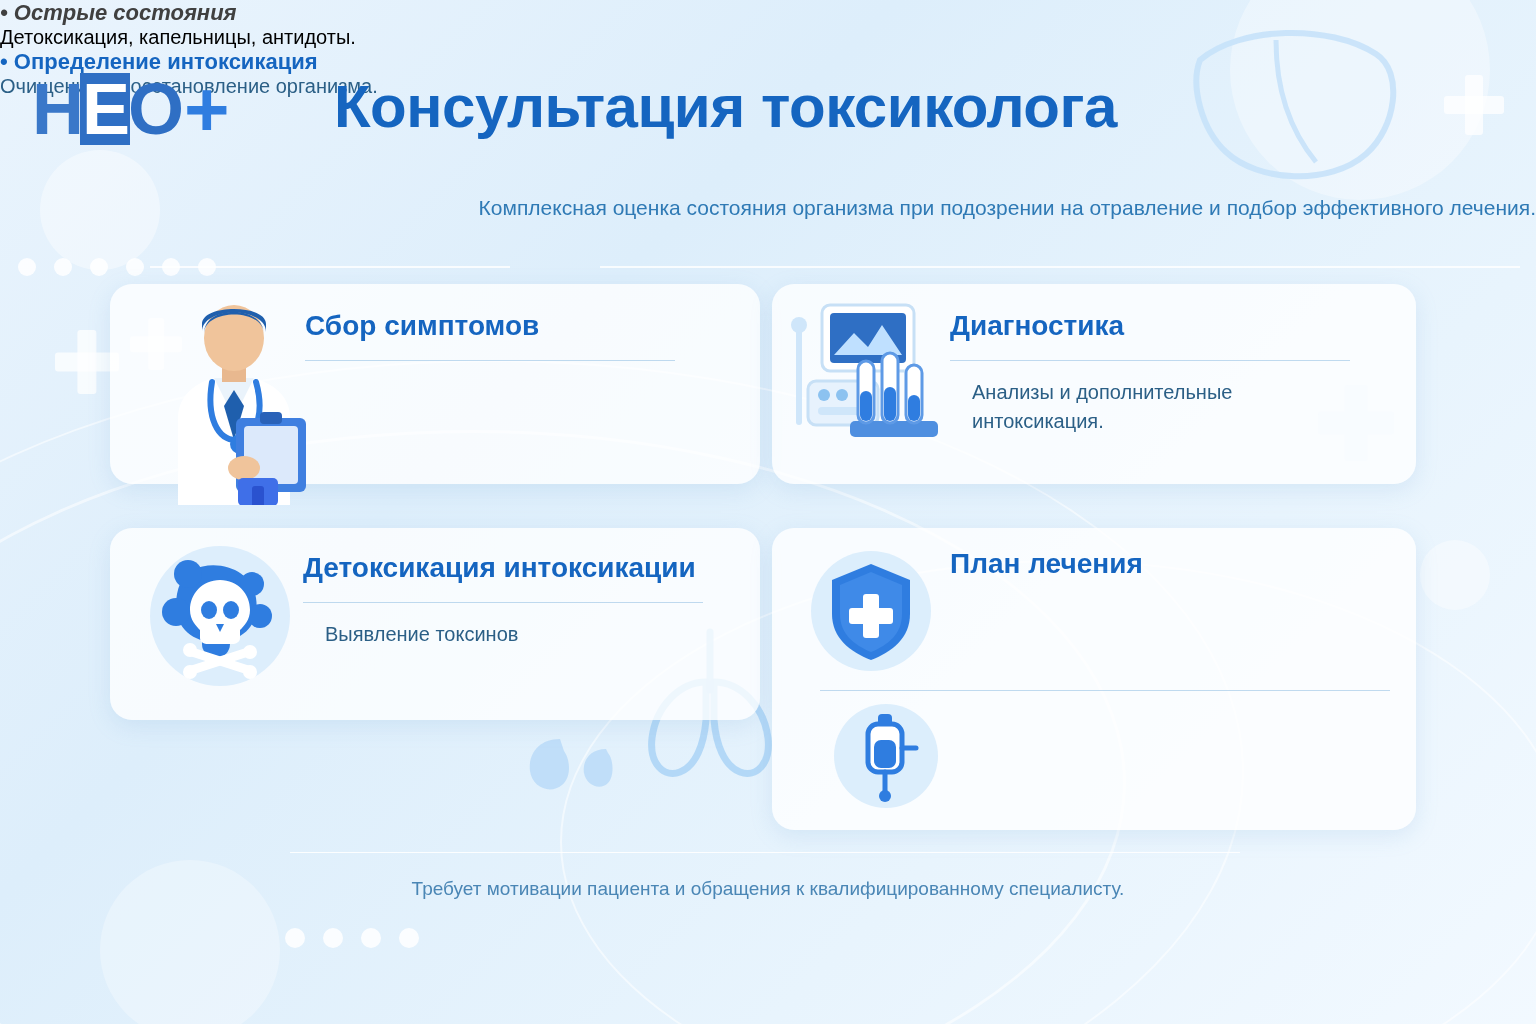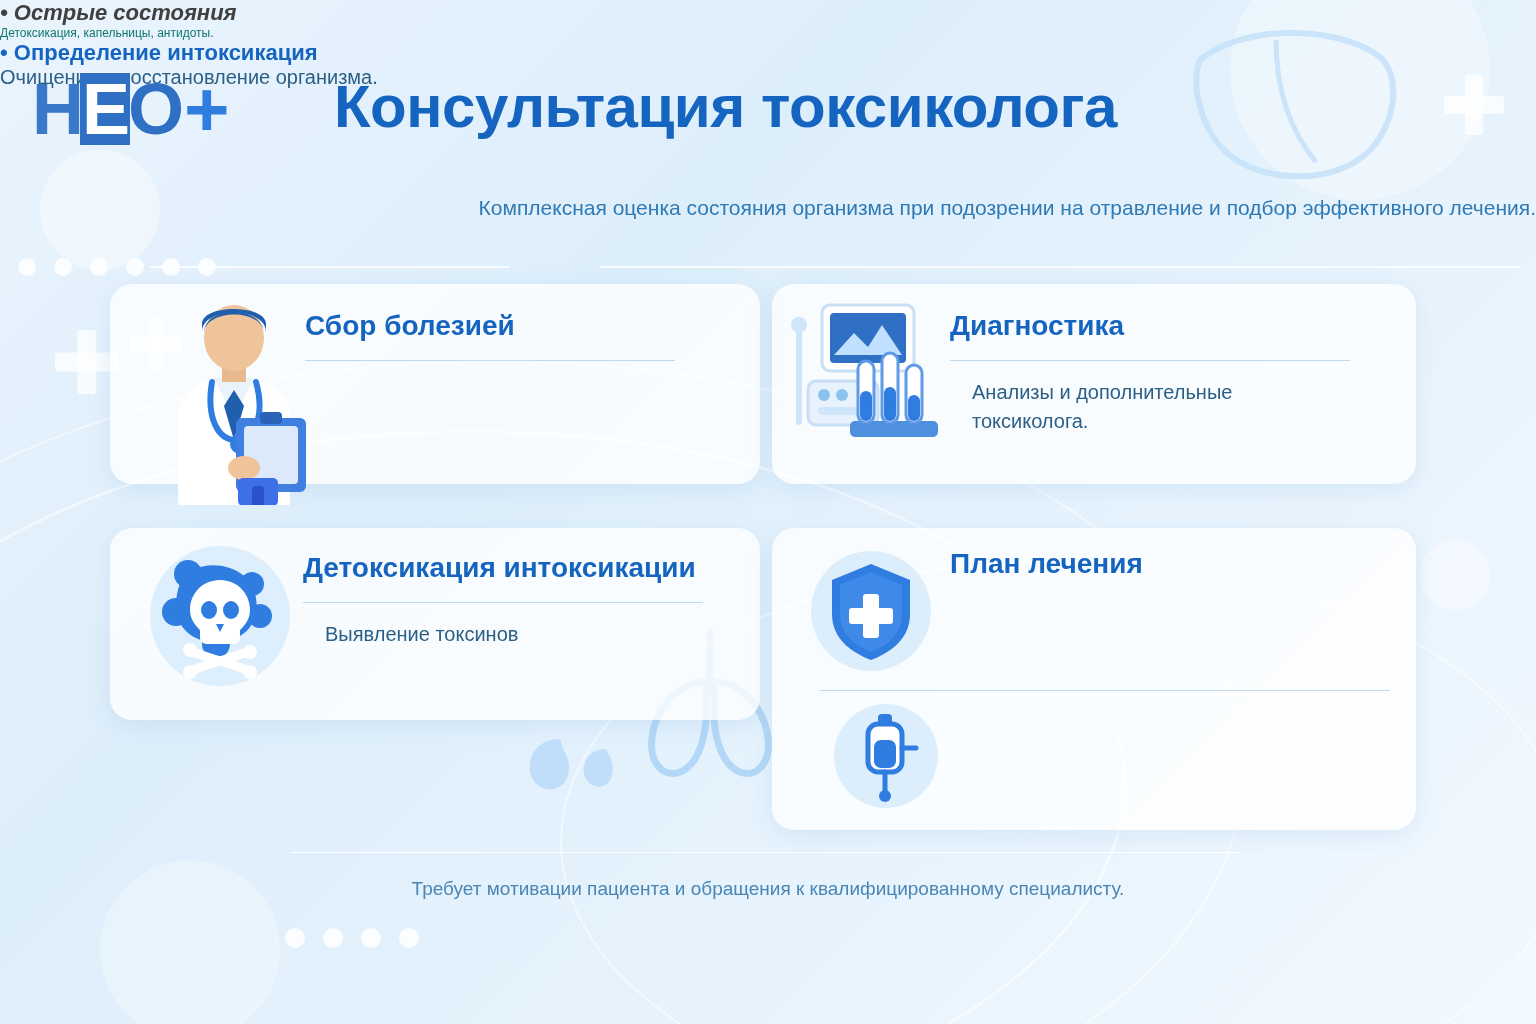--- a/index.html
+++ b/index.html
@@ -176,21 +176,21 @@
   .c2-body { left: 972px; top: 378px; width: 410px; }
 
   
   .c3-head { left: 303px; top: 552px; }
   .c3-rule { left: 303px; top: 602px; width: 400px; }
   .c3-body { left: 325px; top: 620px; width: 400px; }
 
   
   .c4-head { left: 950px; top: 548px; }
   .c4-bullet-1 { left: 950px; top: 600px; font-size: 22px; font-weight: bold; color: #404040; font-style: italic; }
-  .c4-text-1 { left: 980px; top: 644px; font-size: 12px; color: #0f766e; }
+  .c4-text-1 { left: 980px; top: 644px; font-size: 20px; color: #000000; }
   .c4-rule { left: 820px; top: 690px; width: 570px; }
   .c4-bullet-2 { left: 950px; top: 712px; font-size: 22px; font-weight: bold; color: #1565c0; }
   .c4-text-2 { left: 980px; top: 756px; font-size: 20px; color: #2b5f86; }
 
   
   .icon-art { position: absolute; }
   .art-doctor { left: 140px; top: 290px; }
   .art-lab { left: 790px; top: 295px; }
   .art-toxin { left: 140px; top: 540px; }
   .art-shield { left: 806px; top: 546px; }
@@ -307,21 +307,21 @@
     <rect x="96" y="128" width="70" height="74" rx="6" fill="#3f7fe0"></rect>
     <rect x="104" y="136" width="54" height="58" rx="4" fill="#dce9fb"></rect>
     <rect x="120" y="122" width="22" height="12" rx="4" fill="#2a62b8"></rect>
 
     <ellipse cx="104" cy="178" rx="16" ry="12" fill="#f0c49b"></ellipse>
 
     <rect x="98" y="188" width="40" height="28" rx="5" fill="#3f6fe8"></rect>
     <rect x="112" y="196" width="12" height="22" rx="3" fill="#2a52cf"></rect>
   </svg>
 </div>
-<div class="card-head c1-head">Сбор болезией</div>
+<div class="card-head c1-head">Сбор симптомов</div>
 <div class="card-rule c1-rule"></div>
 <div class="card-body c1-body">
 </div>
 
 <div class="card card-2"></div>
 <div class="icon-art art-lab">
   <svg width="165" height="165" viewBox="0 0 165 165" fill="none">
 
     <rect x="32" y="10" width="92" height="66" rx="8" fill="#ffffff" stroke="#c7e0f6" stroke-width="3"></rect>
     <rect x="40" y="18" width="76" height="50" rx="4" fill="#2f6fc4"></rect>
@@ -342,21 +342,21 @@
     <rect x="118" y="100" width="12" height="26" rx="6" fill="#2f7de0"></rect>
 
     <rect x="6" y="34" width="6" height="96" rx="3" fill="#cfe6fa"></rect>
     <circle cx="9" cy="30" r="8" fill="#cfe6fa"></circle>
   </svg>
 </div>
 <div class="card-head c2-head">Диагностика</div>
 <div class="card-rule c2-rule"></div>
 <div class="card-body c2-body">
   <div>Анализы и дополнительные</div>
-  <div>токсиколога.</div>
+  <div>интоксикация.</div>
 </div>
 
 <div class="card card-3"></div>
 <div class="icon-art art-toxin">
   <svg width="160" height="150" viewBox="0 0 160 150" fill="none">
     <circle cx="80" cy="76" r="70" fill="#ddeefc"></circle>
     <path d="M52 30 C78 18 112 30 116 58 C120 84 104 100 80 102 C56 104 36 90 36 66 C36 48 42 36 52 30 Z" fill="#2f7de0"></path>
     <circle cx="48" cy="34" r="14" fill="#2f7de0"></circle>
     <circle cx="112" cy="44" r="12" fill="#2f7de0"></circle>
     <circle cx="36" cy="72" r="14" fill="#2f7de0"></circle>

